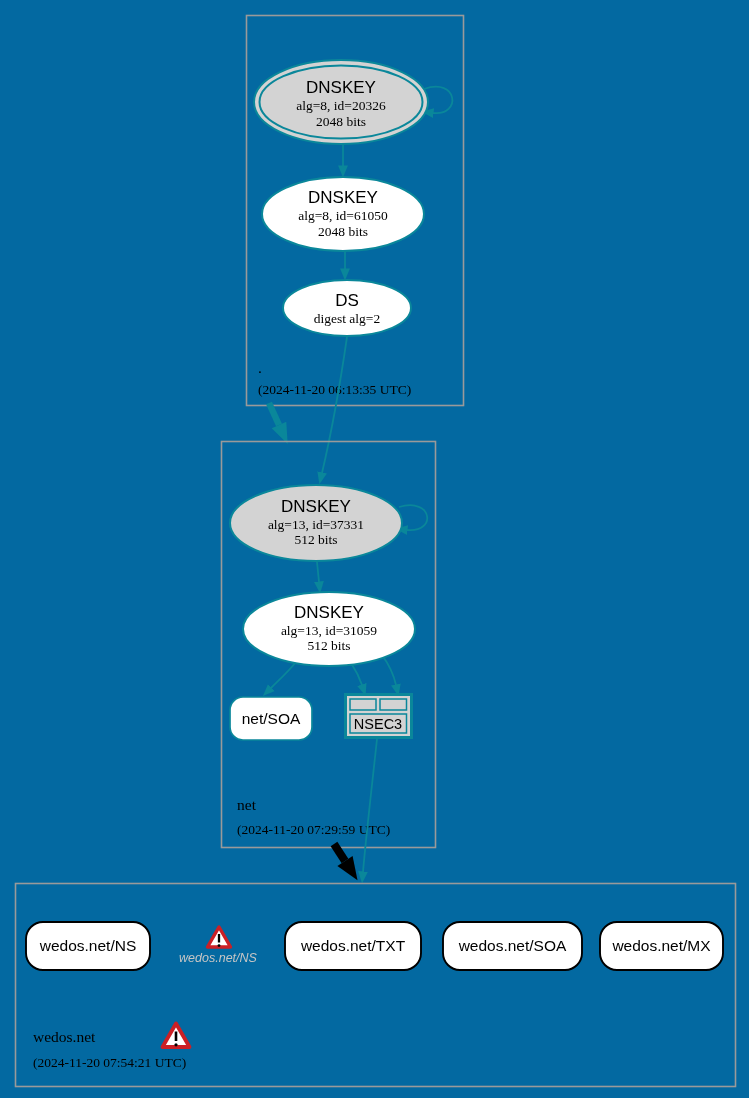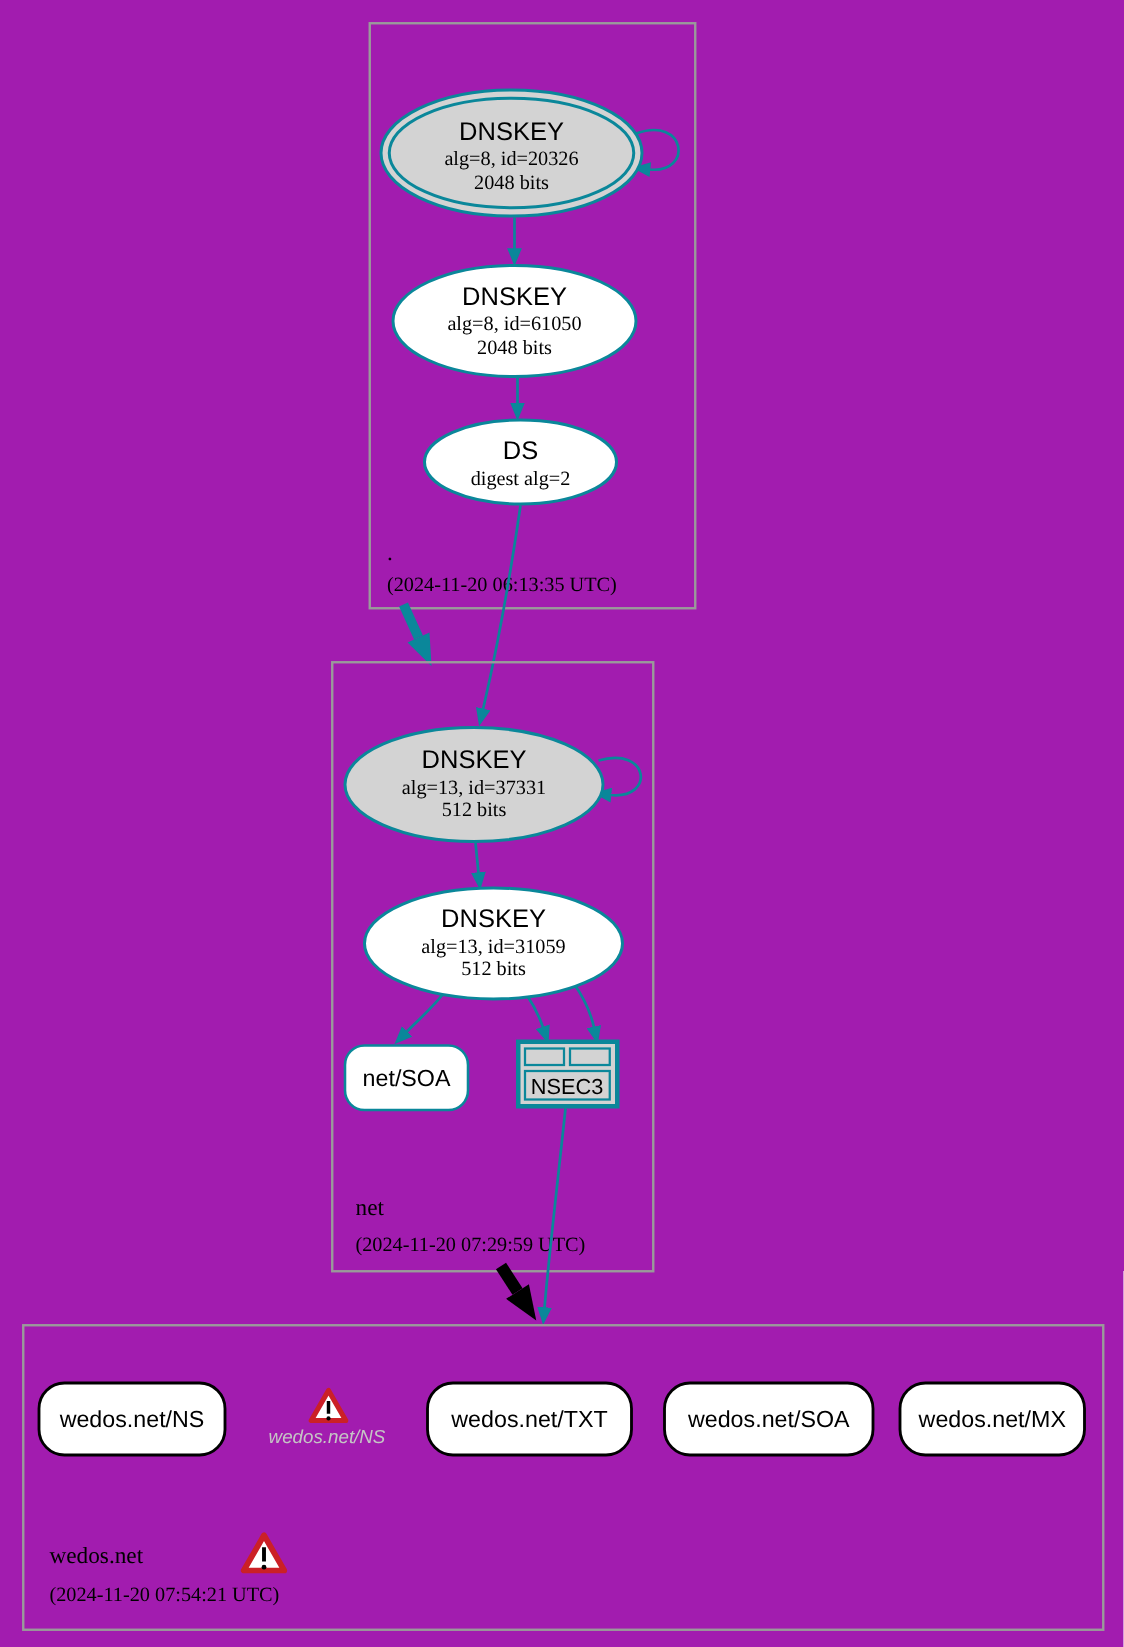--- a/index.html
+++ b/index.html
@@ -4,21 +4,21 @@
 <style>
   :root{
     --teal:#0a879a;
     --nodefill:#d3d3d3;
     --zoneborder:#9a9a9a;
     --warnred:#cb2026;
     --faded:#c5c5c5;
     --black:#000000;
   }
   html,body{margin:0;padding:0;background:#ffffff;}
-  .canvas{position:relative;width:749px;height:1098px;background:#a21caf;overflow:hidden;}
+  .canvas{position:relative;width:749px;height:1098px;background:#0369a1;overflow:hidden;}
   svg{display:block;}
   .zone-box{fill:none;stroke:var(--zoneborder);stroke-width:1.6;}
   .ellipse-teal{stroke:var(--teal);stroke-width:2;}
   .fill-gray{fill:var(--nodefill);}
   .fill-white{fill:#ffffff;}
   .fill-none{fill:none;}
   .edge{stroke:var(--teal);stroke-width:1.8;fill:none;}
   .edge-thick-teal{stroke:var(--teal);stroke-width:6.5;fill:none;}
   .edge-thick-black{stroke:var(--black);stroke-width:8;fill:none;}
   .head-teal{fill:var(--teal);stroke:none;}

